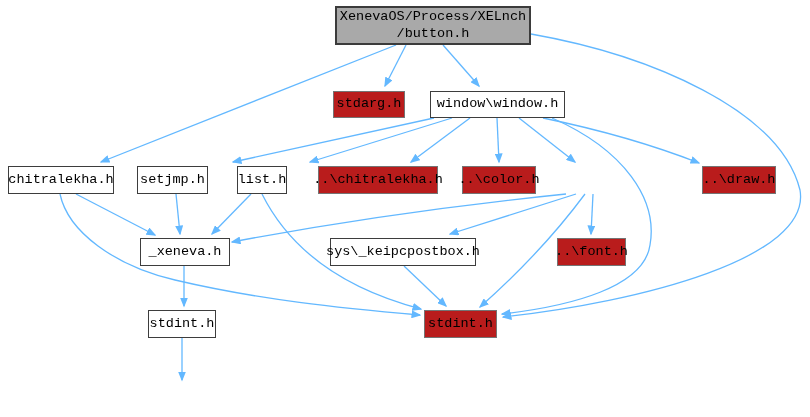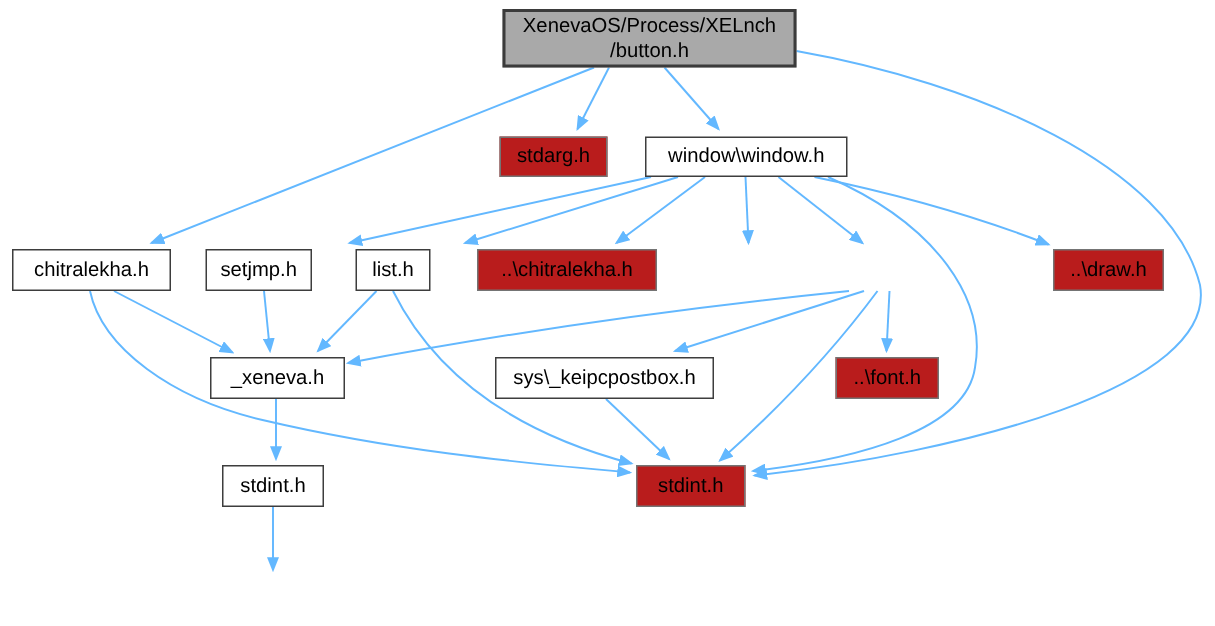--- a/index.html
+++ b/index.html
@@ -1,18 +1,18 @@
 <!DOCTYPE html>
 <html><head>
 <meta charset="utf-8">
 <style>
   html,body{margin:0;padding:0;background:#ffffff;}
   .canvas{
     position:relative;width:810px;height:417px;background:#ffffff;overflow:hidden;
-    font-family:Liberation Sans, sans-serif;
+    font-family:Liberation Mono, monospace;
   }
   svg.edges{position:absolute;left:0;top:0;width:810px;height:417px;}
   .node{
     position:absolute;display:flex;align-items:center;justify-content:center;
     font-size:13.5px;color:#000;text-align:center;box-sizing:border-box;
     white-space:pre-line;line-height:1.25;background:#ffffff;border:1px solid #3d3d3d;
   }
   .node.gray{background:#b91c1c;border:1px solid #747474;}
   .node.current{background:#a9a9a9;border:2px solid #3b3b3b;font-size:13.5px;}
 </style>
@@ -57,20 +57,21 @@
   <div class="node current" style="left:335px;top:6px;width:196px;height:39px">XenevaOS/Process/XELnch
 /button.h</div>
 
   <div class="node gray" style="left:333px;top:91px;width:72px;height:27px">stdarg.h</div>
   <div class="node" style="left:430px;top:91px;width:135px;height:27px">window\window.h</div>
 
   <div class="node" style="left:8px;top:166px;width:106px;height:28px">chitralekha.h</div>
   <div class="node" style="left:137px;top:166px;width:71px;height:28px">setjmp.h</div>
   <div class="node" style="left:237px;top:166px;width:50px;height:28px">list.h</div>
   <div class="node gray" style="left:318px;top:166px;width:120px;height:28px">..\chitralekha.h</div>
+  <div class="node gray" style="left:462px;top:166px;width:74px;height:28px">..\color.h</div>
   <div class="node gray" style="left:702px;top:166px;width:74px;height:28px">..\draw.h</div>
 
   <div class="node" style="left:140px;top:238px;width:90px;height:28px">_xeneva.h</div>
   <div class="node" style="left:330px;top:238px;width:146px;height:28px">sys\_keipcpostbox.h</div>
   <div class="node gray" style="left:557px;top:238px;width:69px;height:28px">..\font.h</div>
 
   <div class="node" style="left:148px;top:310px;width:68px;height:28px">stdint.h</div>
   <div class="node gray" style="left:424px;top:310px;width:73px;height:28px">stdint.h</div>
 
 

